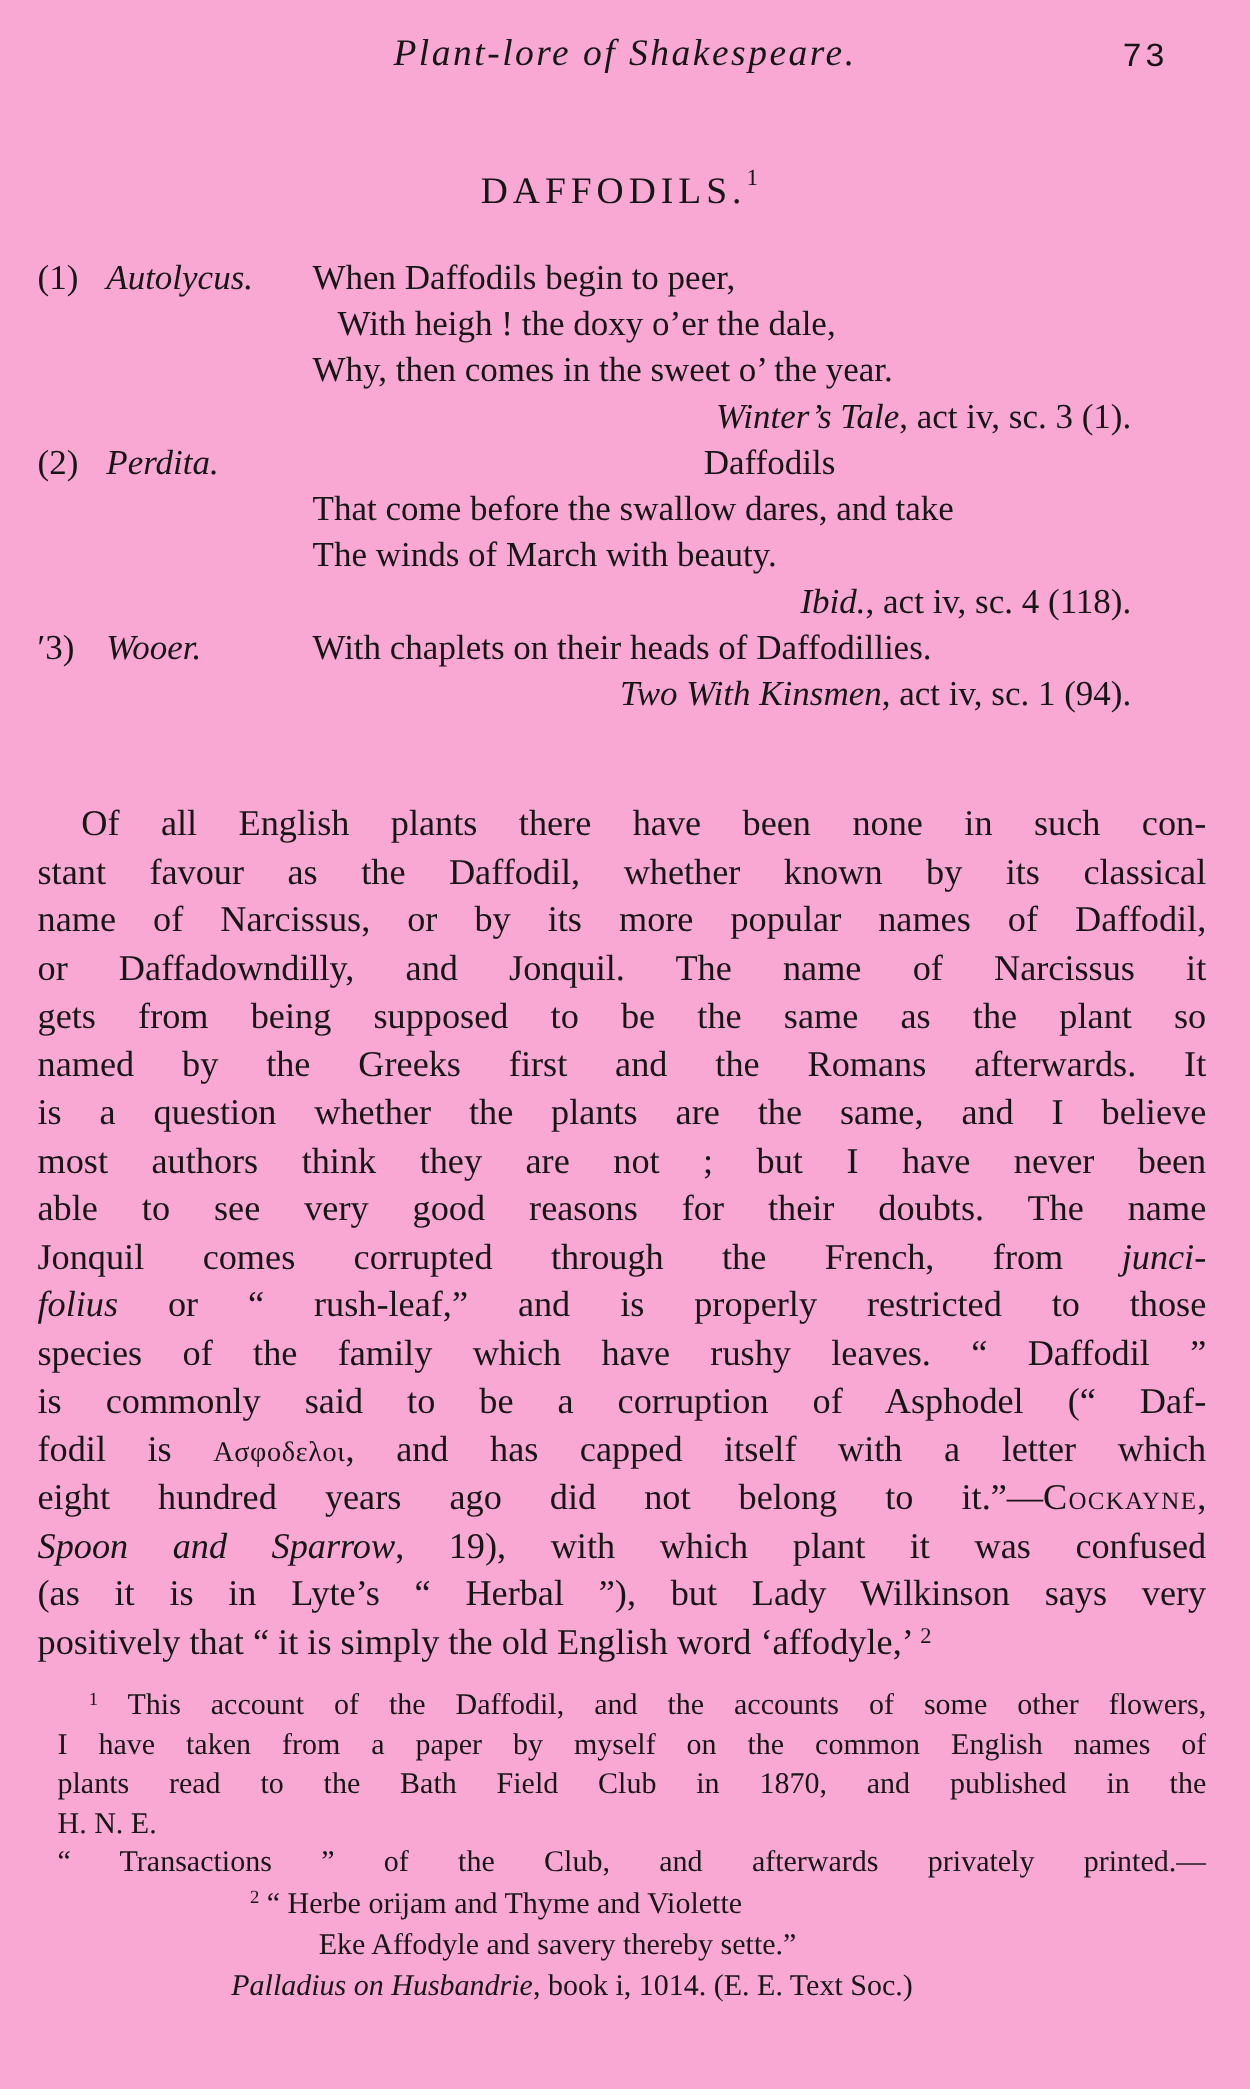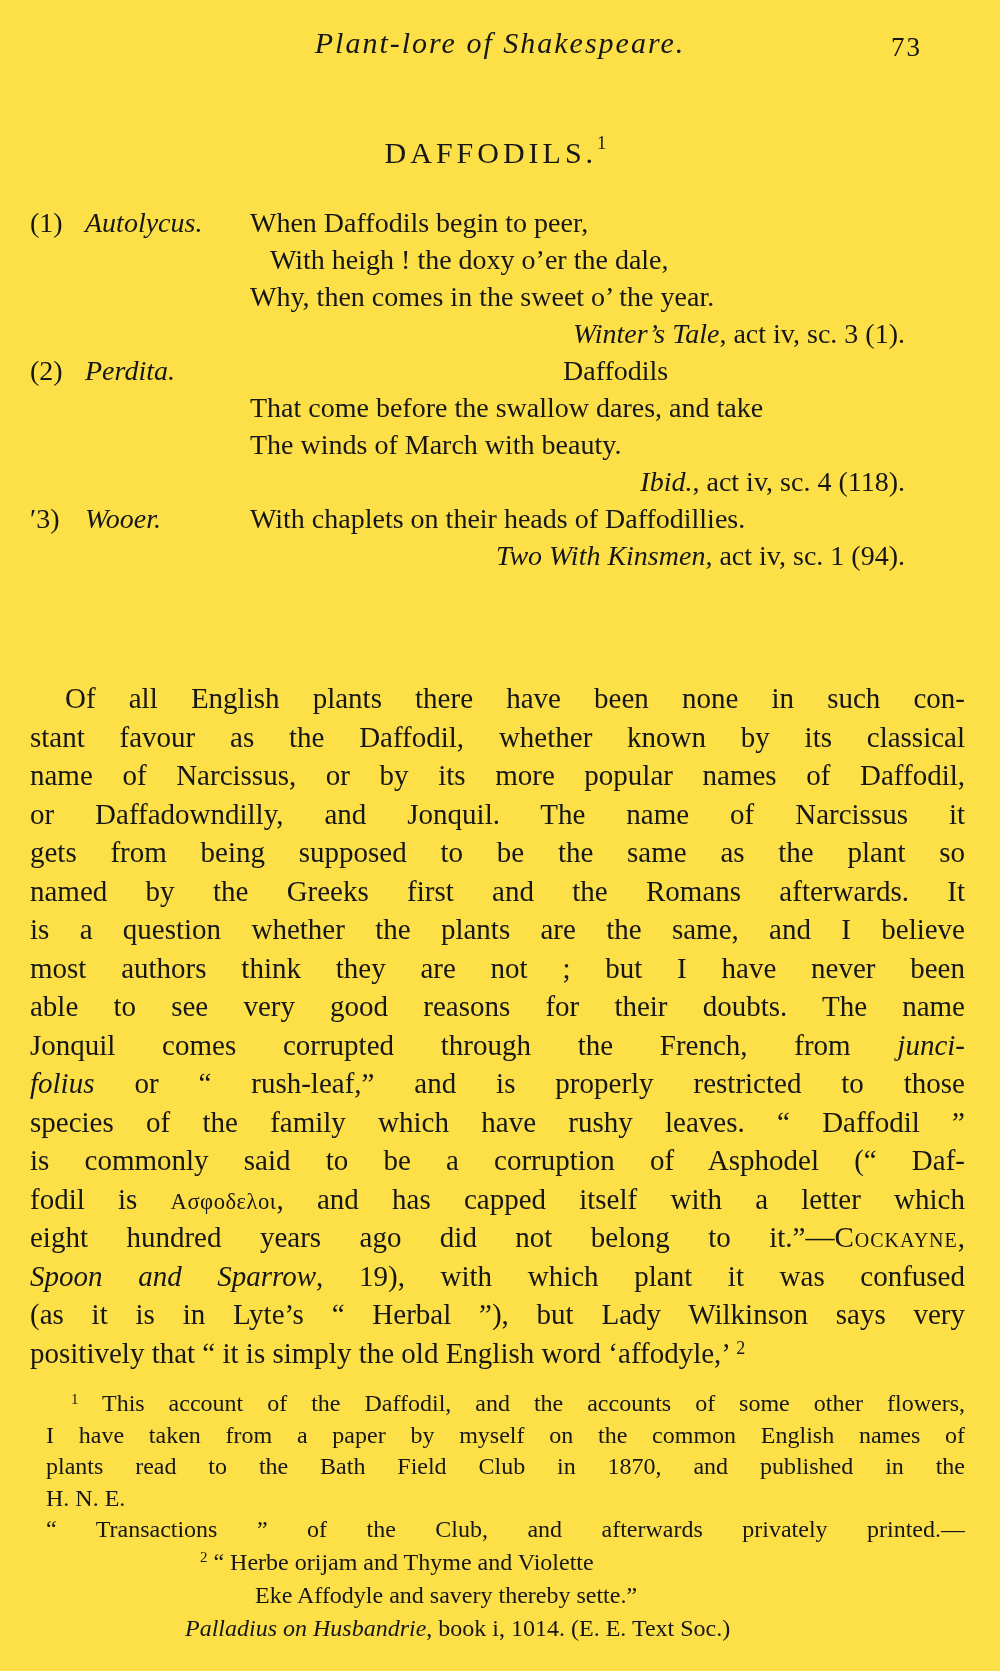--- a/index.html
+++ b/index.html
@@ -1,40 +1,40 @@
 <!DOCTYPE html>
 <html><head>
 <meta charset="utf-8">
 <style>
   html,body{margin:0;padding:0;background:#e8e8e4;}
   .page{
-    width:1000px;height:1671px;margin:0 auto;background:#fde047;color:#161616;
+    width:1000px;height:1671px;margin:0 auto;background:#f9a8d4;color:#161616;
     font-family:"Liberation Serif","DejaVu Serif",serif;
     box-sizing:border-box;padding:24px 35px 0 30px;position:relative;overflow:hidden;
   }
   
   .running-head{position:absolute;top:26px;left:0;width:1000px;text-align:center;
     font-style:italic;font-size:30px;letter-spacing:2px;}
-  .page-number{position:absolute;top:32px;right:78px;font-size:27px;letter-spacing:2px;}
+  .page-number{position:absolute;top:32px;right:66px;font-size:27px;letter-spacing:2px;font-family:Liberation Mono, monospace;}
   
   .section-title{margin-top:112px;text-align:center;font-size:30px;letter-spacing:4px;}
   
   .quotes{margin-top:34px;font-size:28px;line-height:37px;}
   .qrow{display:flex;}
   .qlabel{width:55px;flex:0 0 55px;}
   .qspeaker{width:165px;flex:0 0 165px;font-style:italic;}
   .qverse{flex:1;}
   .vline{white-space:nowrap;}
   .vline.ind20{padding-left:20px;}
   .vline.ind313{padding-left:313px;}
   .qattr{text-align:right;padding-right:60px;}
   
   .see-also{margin-top:16px;text-align:center;font-size:28px;}
   
-  .body-par{margin-top:105px;font-size:29px;line-height:38.5px;}
+  .body-par{margin-top:66px;font-size:29px;line-height:38.5px;}
   .jline{text-align:justify;text-align-last:justify;height:38.5px;overflow:hidden;}
   .jline.first{padding-left:35px;}
   .jline.last{text-align-last:left;}
   
   .footnote1{margin-top:16px;font-size:24px;line-height:31.5px;margin-left:16px;}
   .fline{text-align:justify;text-align-last:justify;height:31.5px;overflow:hidden;}
   .fline.first{padding-left:25px;}
   .fline.last{text-align-last:left;}
   .footnote2{font-size:24px;line-height:33px;}
   .f2line{height:33px;overflow:hidden;white-space:nowrap;}

